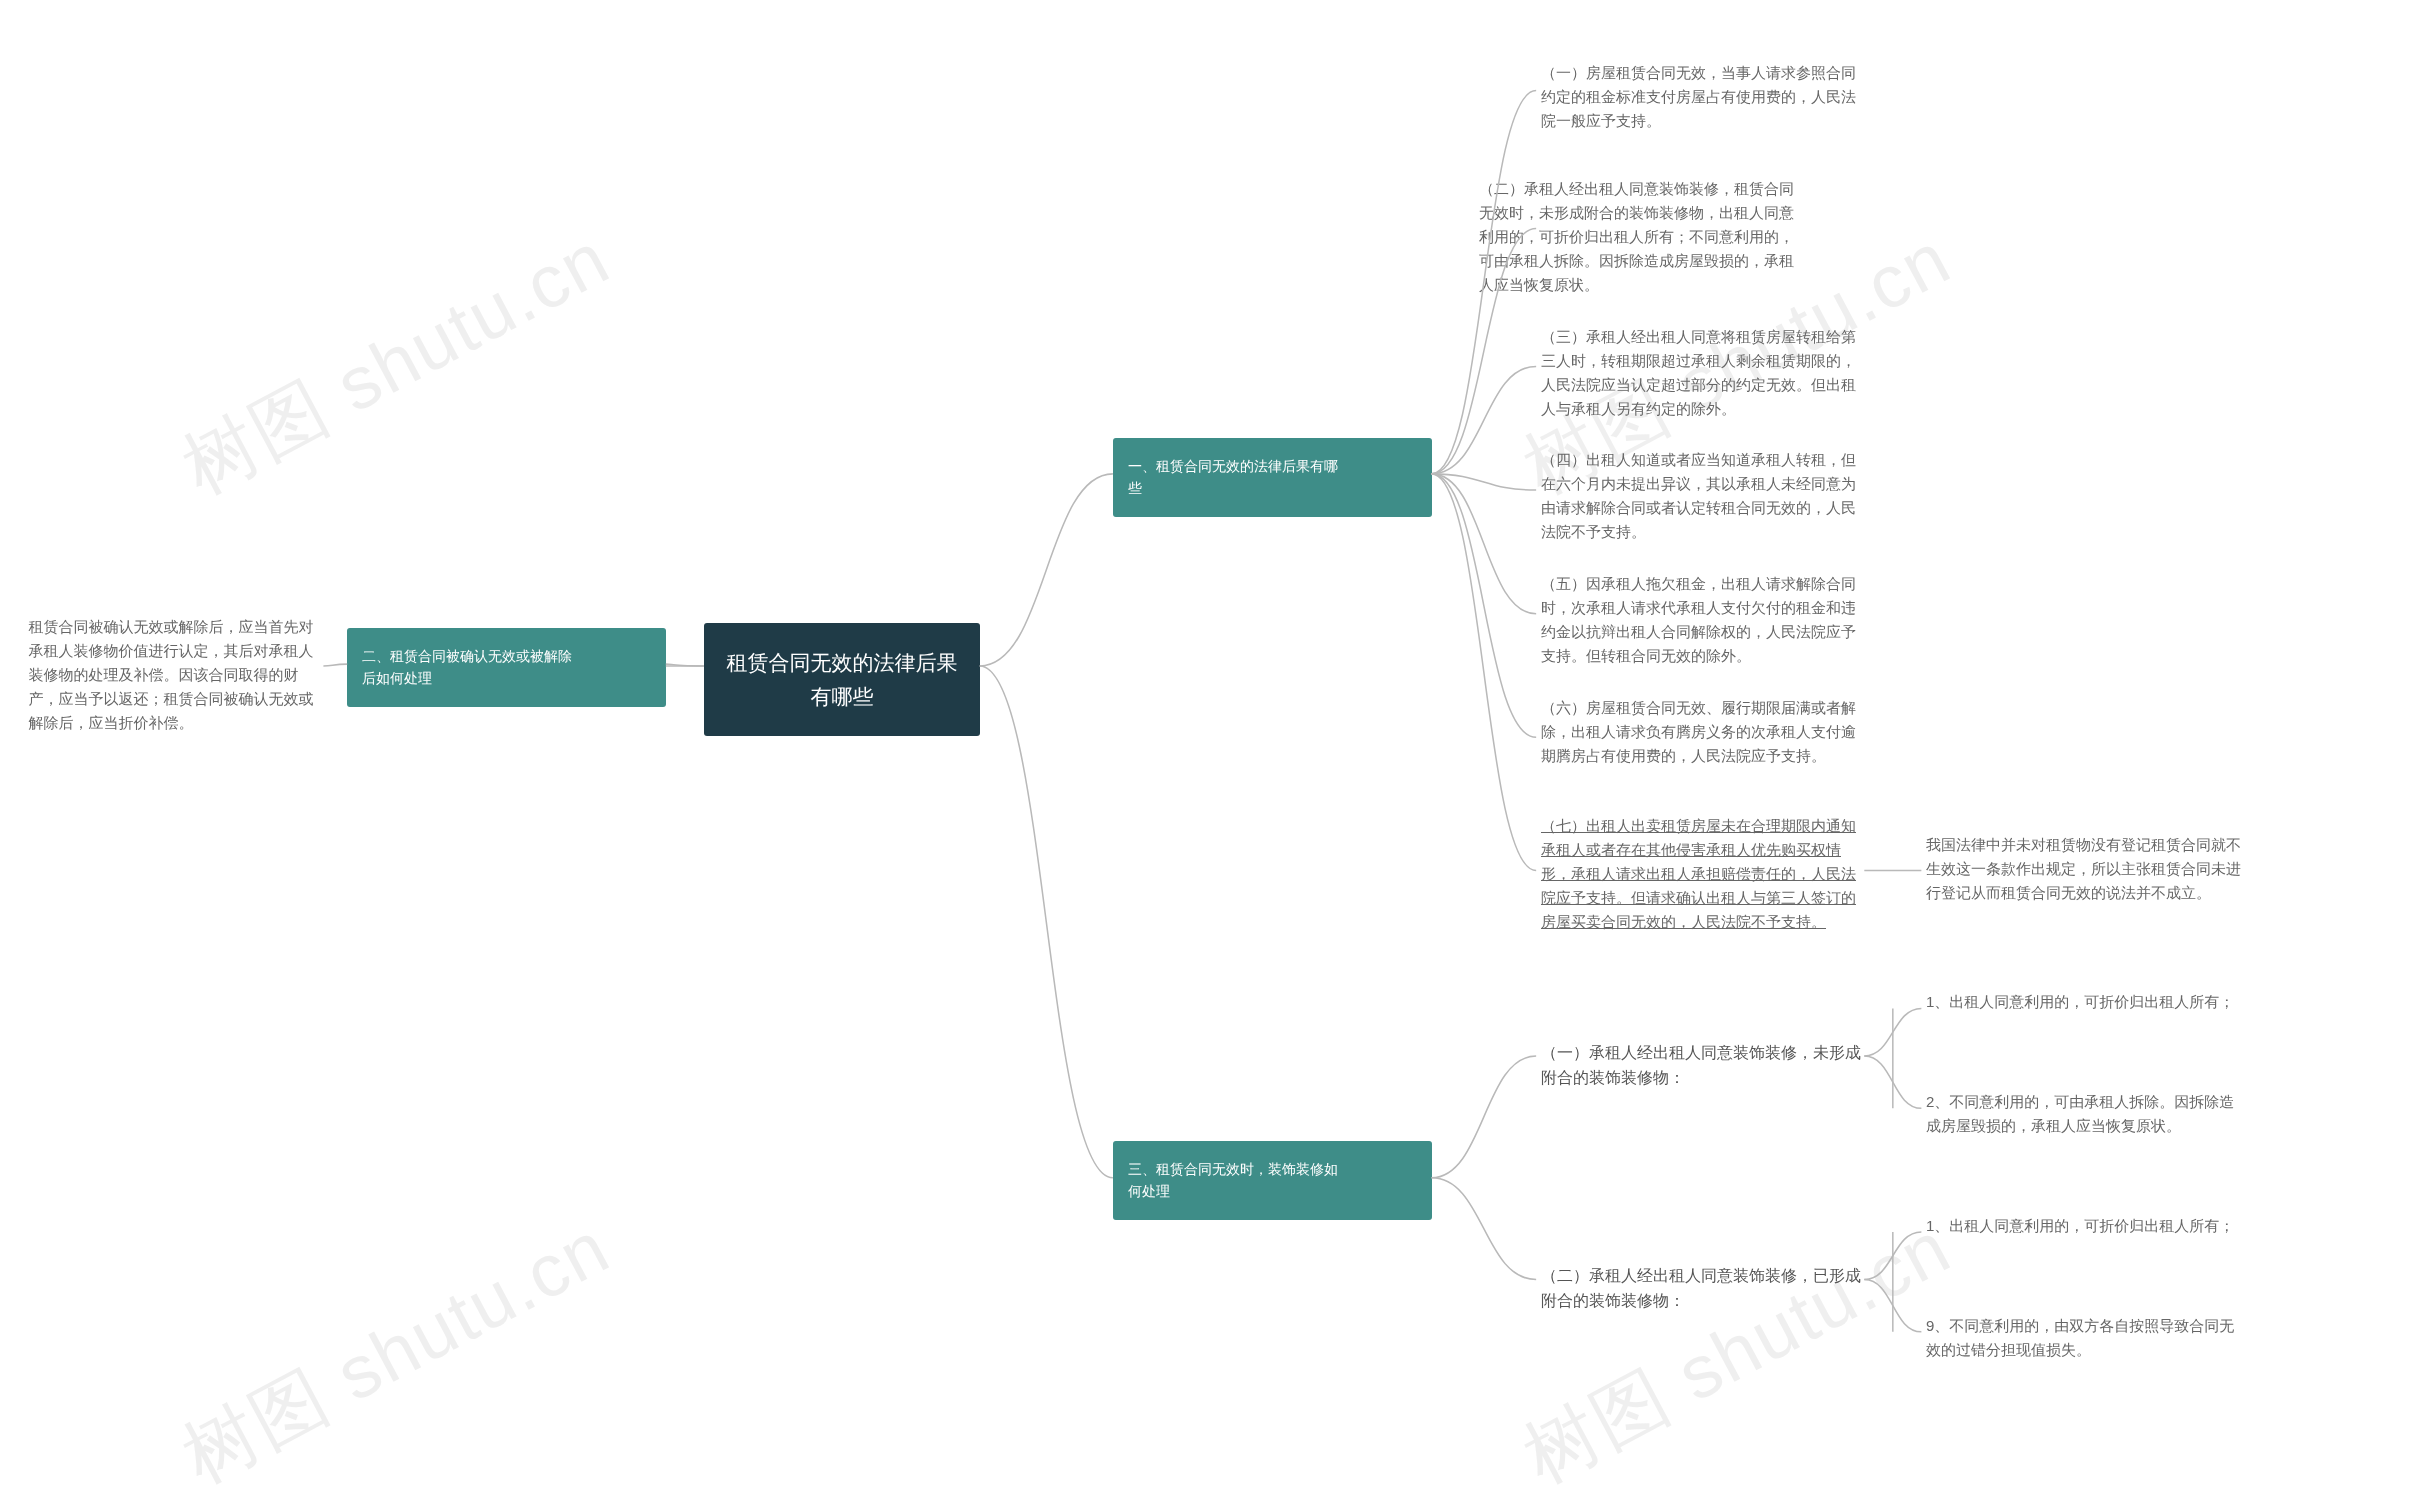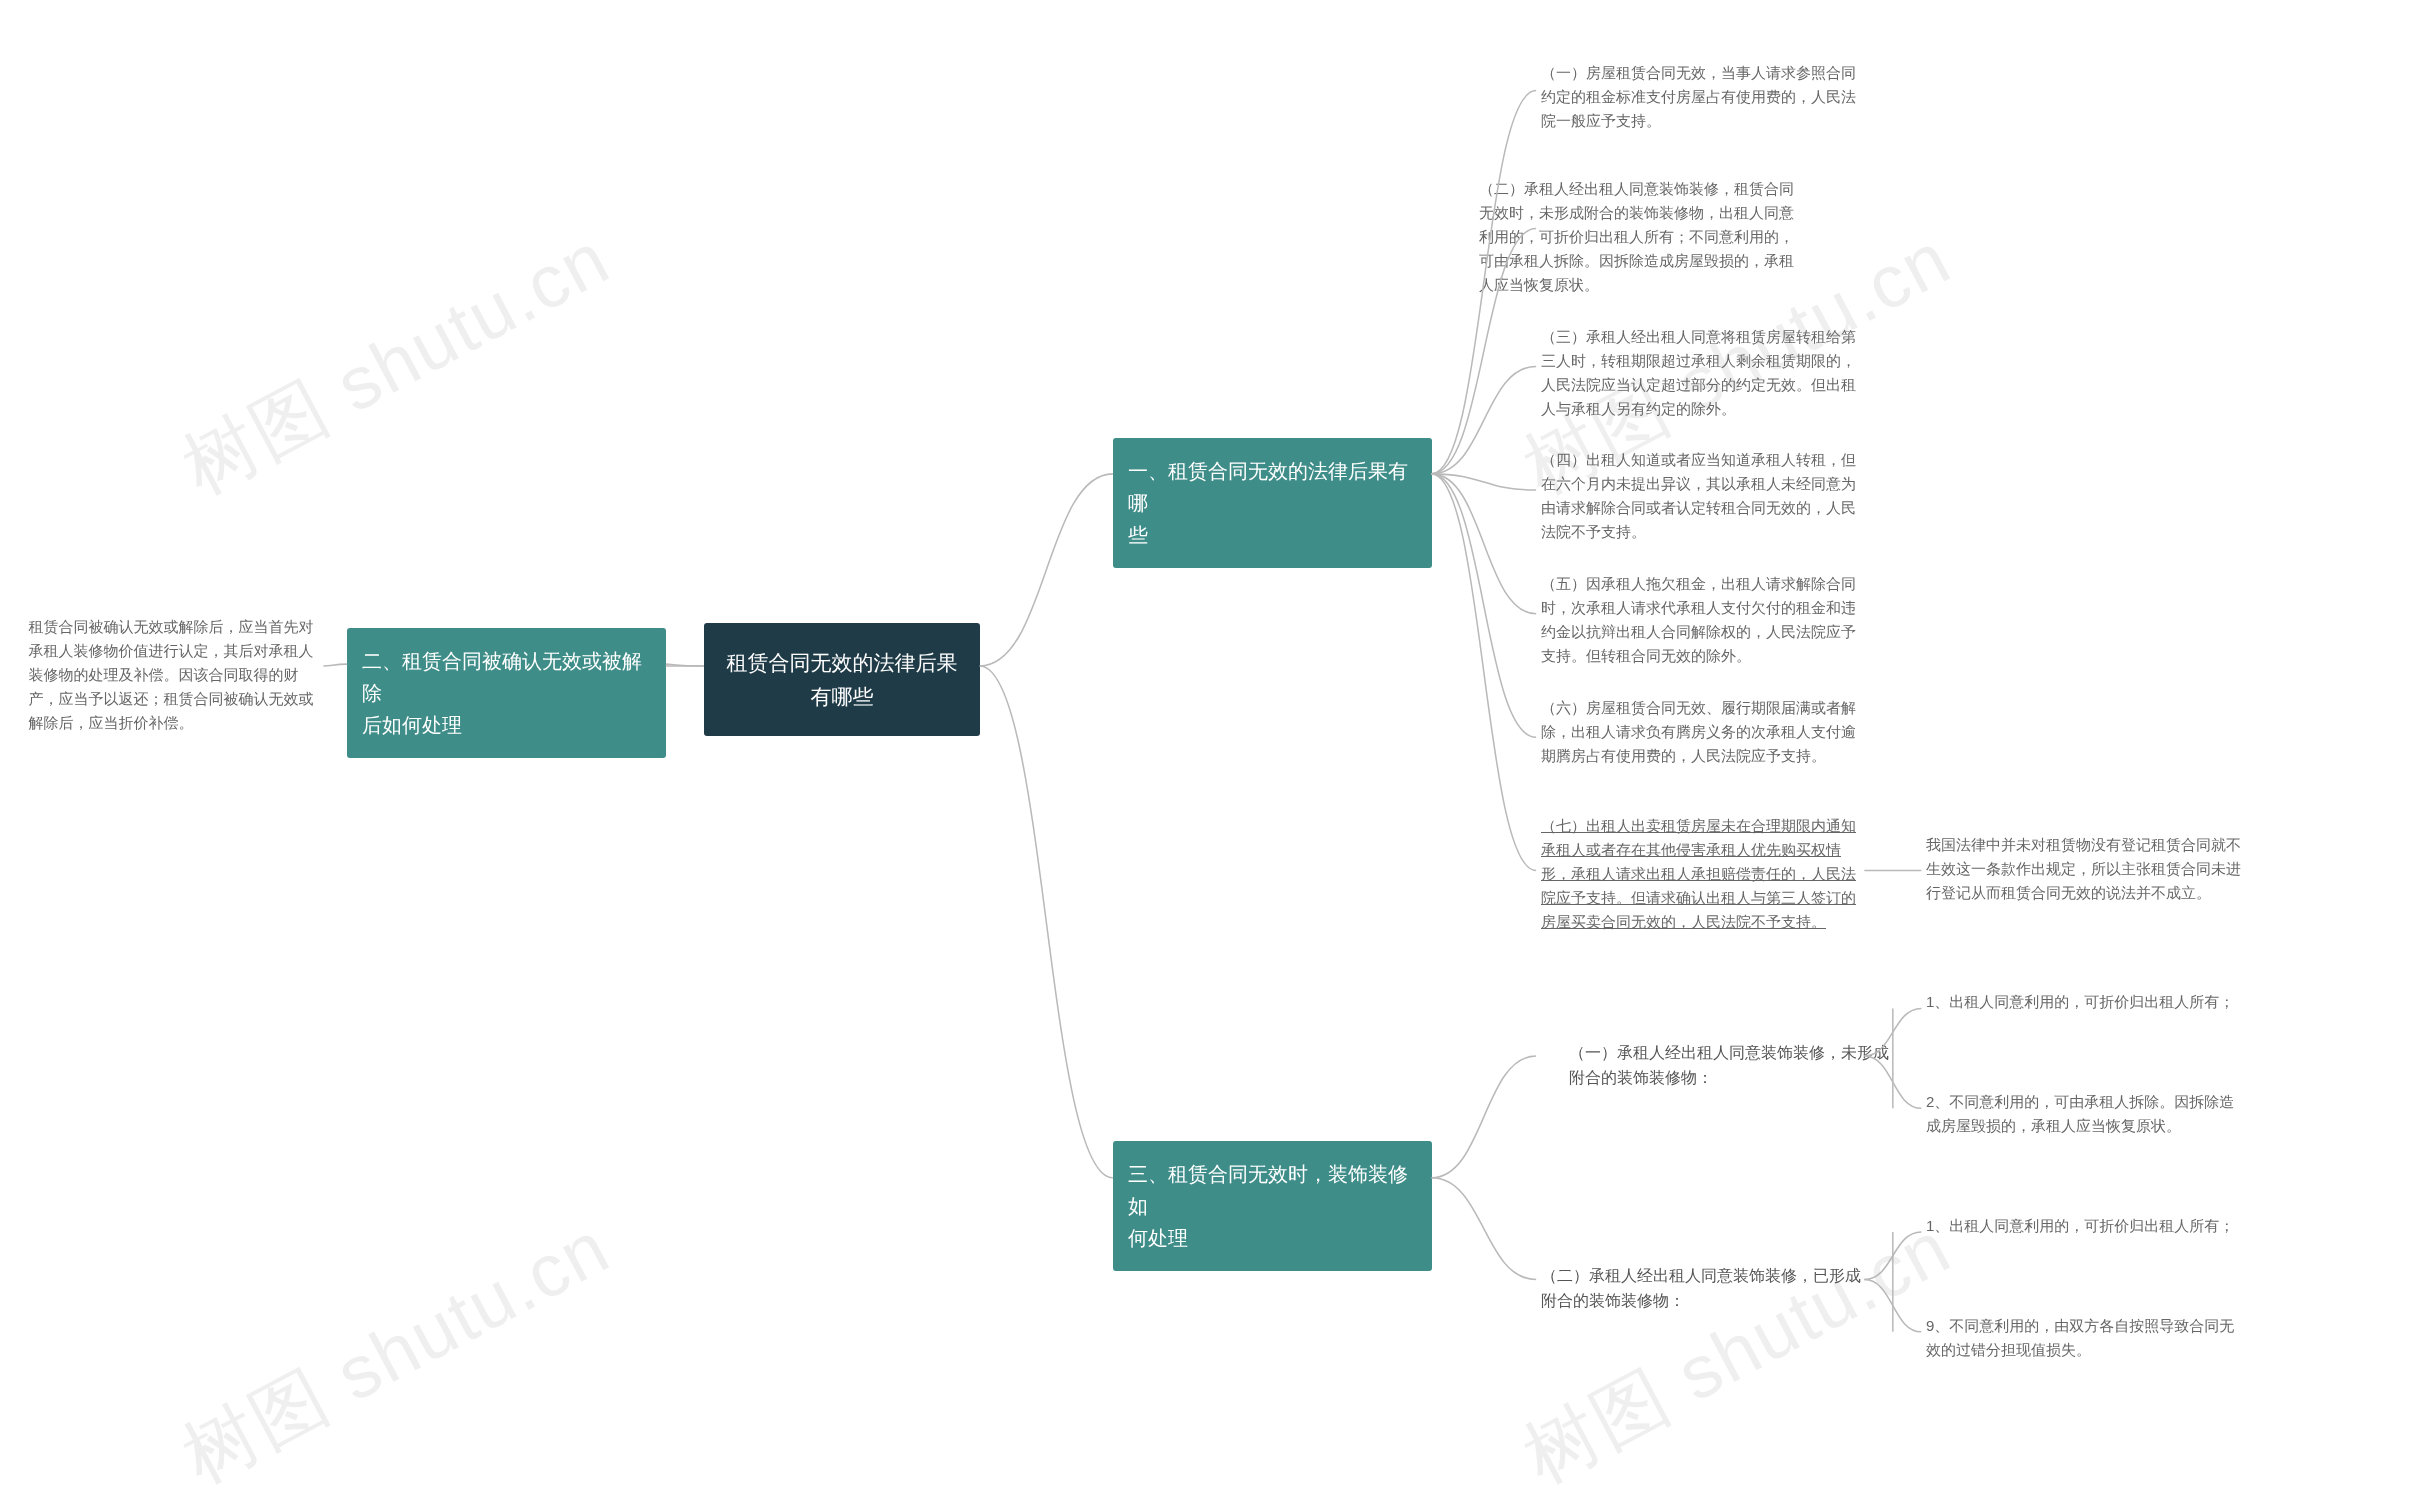--- a/index.html
+++ b/index.html
@@ -27,21 +27,21 @@
     background: #1f3b47;
     color: #fff;
     font-size: 21px;
     padding: 23px 8px;
     text-align: center;
     border-radius: 3px;
   }
   .branch {
     background: #3e8d88;
     color: #fff;
-    font-size: 20px;
+    font-size: 14px;
     padding: 17px 15px;
     border-radius: 2.9px;
   }
   .subbranch {
     color: #555;
     font-size: 16px;
     padding: 7.6px 0;
   }
   .leaf {
     color: #666;
@@ -79,21 +79,21 @@
 <div class="node leaf" style="left:1541px; top:566px; width:323px;">（五）因承租人拖欠租金，出租人请求解除合同时，次承租人请求代承租人支付欠付的租金和违约金以抗辩出租人合同解除权的，人民法院应予支持。但转租合同无效的除外。</div>
 <div class="node leaf" style="left:1541px; top:690px; width:323px;">（六）房屋租赁合同无效、履行期限届满或者解除，出租人请求负有腾房义务的次承租人支付逾期腾房占有使用费的，人民法院应予支持。</div>
 <div class="node leaf" style="left:1541px; top:808px; width:323px;text-decoration:underline;">（七）出租人出卖租赁房屋未在合理期限内通知承租人或者存在其他侵害承租人优先购买权情形，承租人请求出租人承担赔偿责任的，人民法院应予支持。但请求确认出租人与第三人签订的房屋买卖合同无效的，人民法院不予支持。</div>
 <div class="node leaf" style="left:1926px; top:827px; width:323px;">我国法律中并未对租赁物没有登记租赁合同就不生效这一条款作出规定，所以主张租赁合同未进行登记从而租赁合同无效的说法并不成立。</div>
 
 <div class="node branch" style="left:347px; top:628px; width:319px;">二、租赁合同被确认无效或被解除<br>后如何处理</div>
 <div class="node leaf" style="left:28.5px; top:609px; width:295px;">租赁合同被确认无效或解除后，应当首先对承租人装修物价值进行认定，其后对承租人装修物的处理及补偿。因该合同取得的财产，应当予以返还；租赁合同被确认无效或解除后，应当折价补偿。</div>
 
 <div class="node branch" style="left:1113px; top:1141px; width:319px;">三、租赁合同无效时，装饰装修如<br>何处理</div>
 
-<div class="node subbranch" style="left:1541px; top:1032px; width:323px;margin-left:28px;">（一）承租人经出租人同意装饰装修，未形成附合的装饰装修物：</div>
+<div class="node subbranch" style="left:1541px; top:1032px; width:323px;">（一）承租人经出租人同意装饰装修，未形成附合的装饰装修物：</div>
 <div class="node leaf" style="left:1926px; top:984px; width:323px;">1、出租人同意利用的，可折价归出租人所有；</div>
 <div class="node leaf" style="left:1926px; top:1084px; width:323px;">2、不同意利用的，可由承租人拆除。因拆除造成房屋毁损的，承租人应当恢复原状。</div>
 
 <div class="node subbranch" style="left:1541px; top:1255px; width:323px;">（二）承租人经出租人同意装饰装修，已形成附合的装饰装修物：</div>
 <div class="node leaf" style="left:1926px; top:1208px; width:323px;">1、出租人同意利用的，可折价归出租人所有；</div>
 <div class="node leaf" style="left:1926px; top:1308px; width:323px;">9、不同意利用的，由双方各自按照导致合同无效的过错分担现值损失。</div>
 
 <svg class="connectors" viewBox="0 0 2560 1585" width="2435" height="1508">
   <g stroke="#b9b9b9" stroke-width="1.6" fill="none">
 

